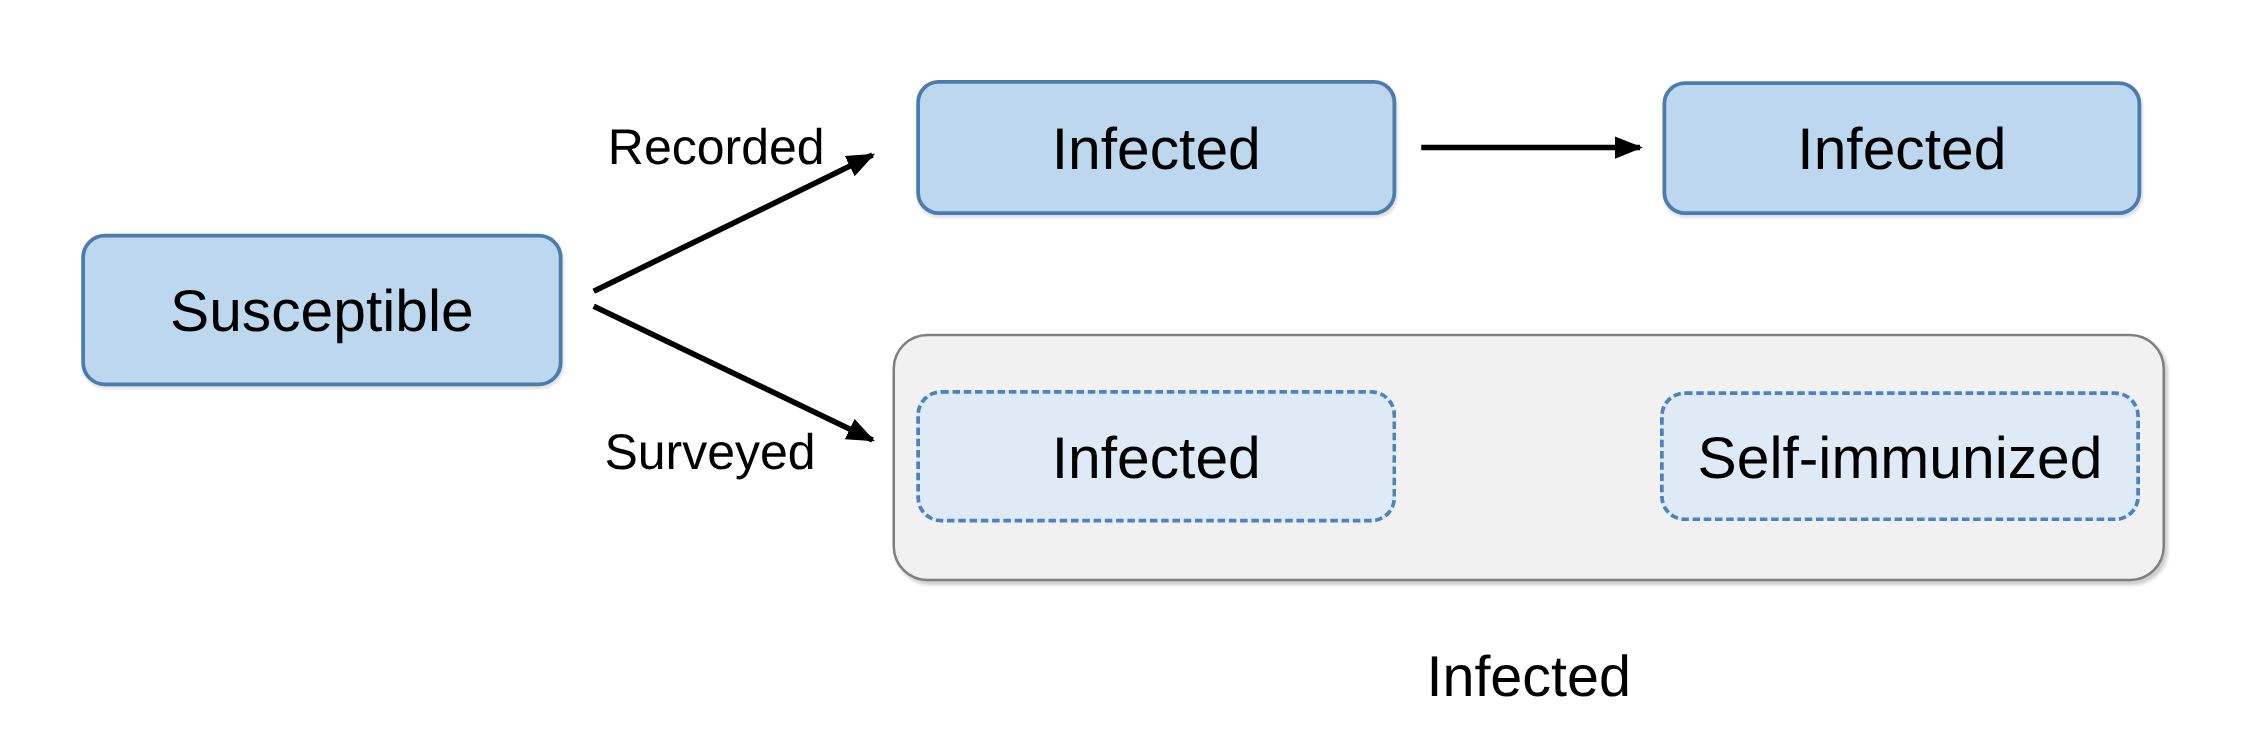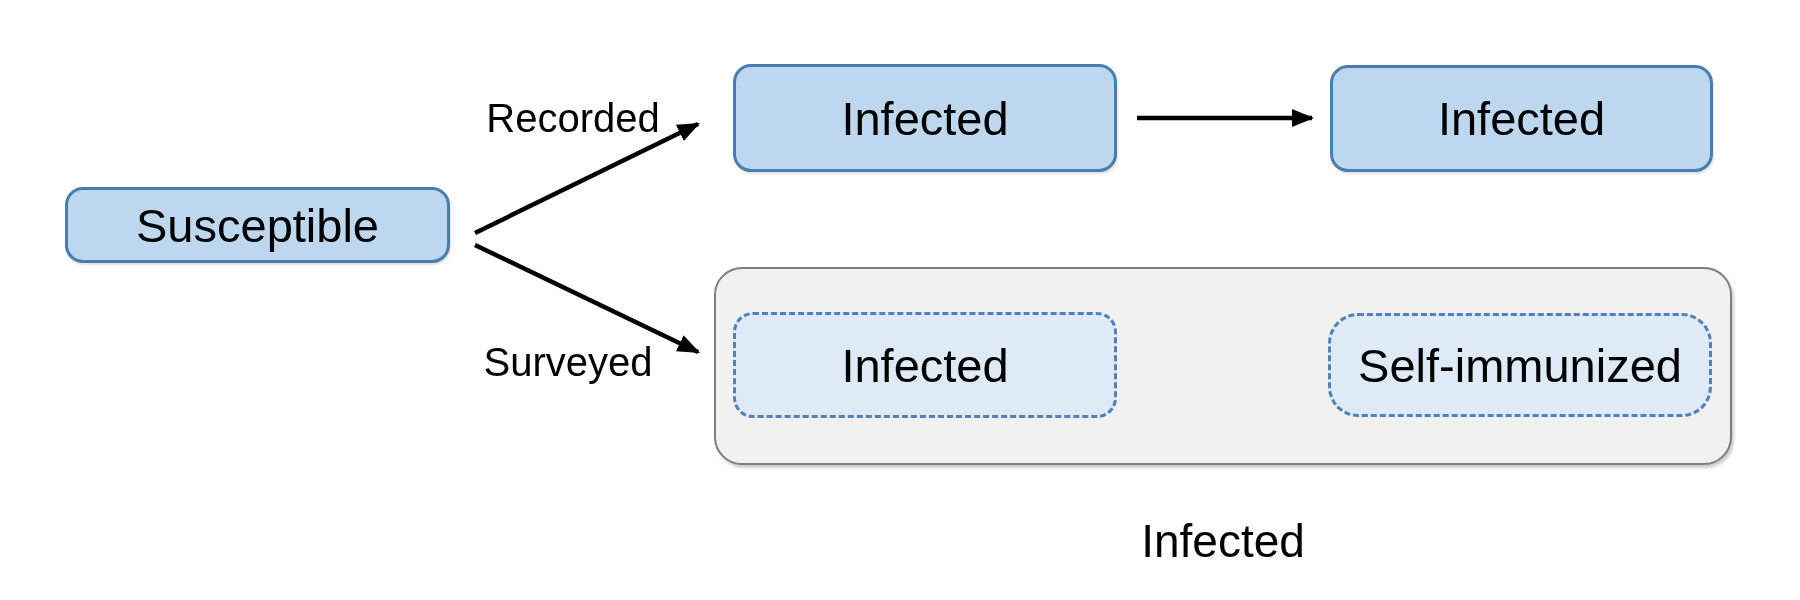--- a/index.html
+++ b/index.html
@@ -79,25 +79,25 @@
     position: absolute;
     left: 1073px;
     top: 516px;
     width: 300px;
     text-align: center;
     color: var(--text, #000000);
     font-size: 46px;
     line-height: 1.1;
     white-space: nowrap;
   }
-  #node-susceptible      { left: 65px;   top: 187px; width: 385px; height: 76px; }
+  #node-susceptible      { left: 65px;   top: 187px; width: 385px; height: 122px; border-radius: 19px; }
   #node-infected-top     { left: 733px;  top: 64px;  width: 384px; height: 108px; }
   #node-removed          { left: 1330px; top: 65px;  width: 383px; height: 107px; }
   #node-infected-dashed  { left: 733px;  top: 312px; width: 384px; height: 106px; }
-  #node-self-immunized   { left: 1328px; top: 313px; width: 384px; height: 104px; border-radius: 30px; }
+  #node-self-immunized   { left: 1328px; top: 313px; width: 384px; height: 104px; }
   #label-recorded { left: 423px; top: 96px;  }
   #label-surveyed { left: 418px; top: 340px; }
 </style>
 </head>
 <body>
 
 <div class="canvas">
 
   <svg class="arrows-layer" viewBox="0 0 1800 600" xmlns="http://www.w3.org/2000/svg">
     <defs>

